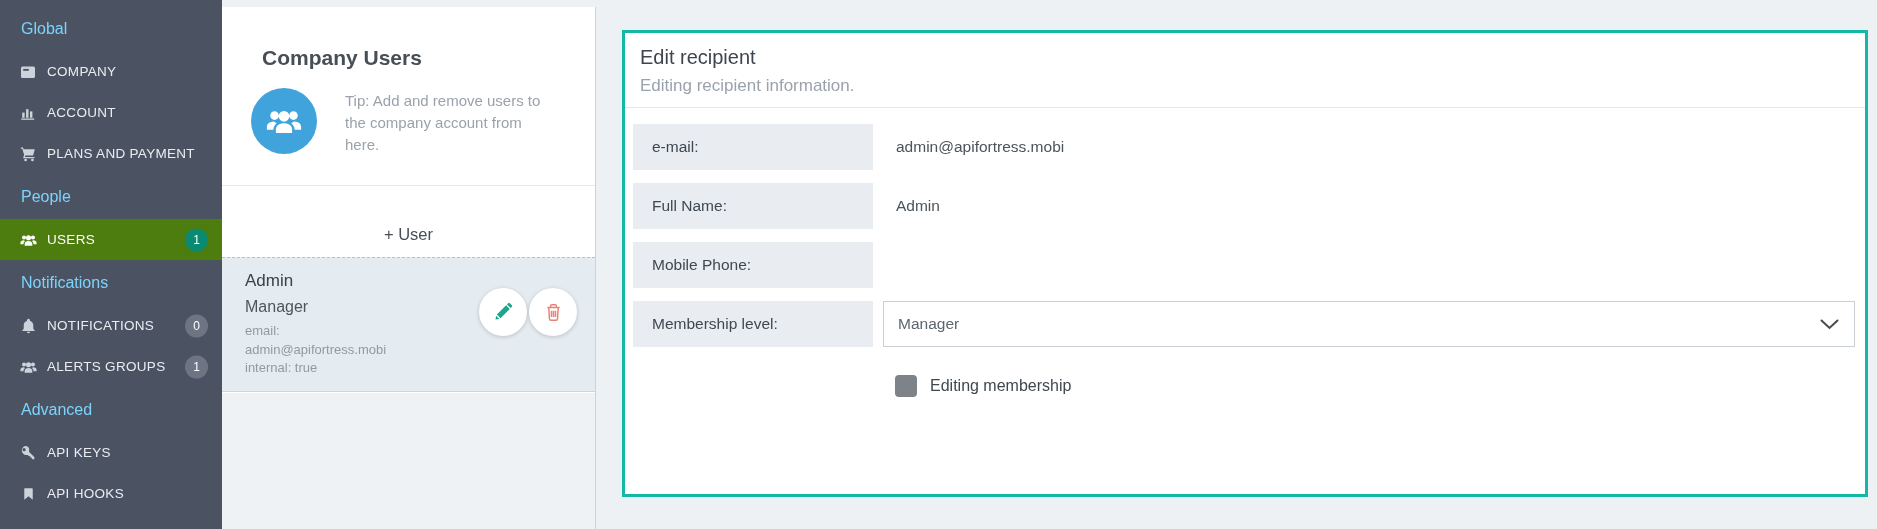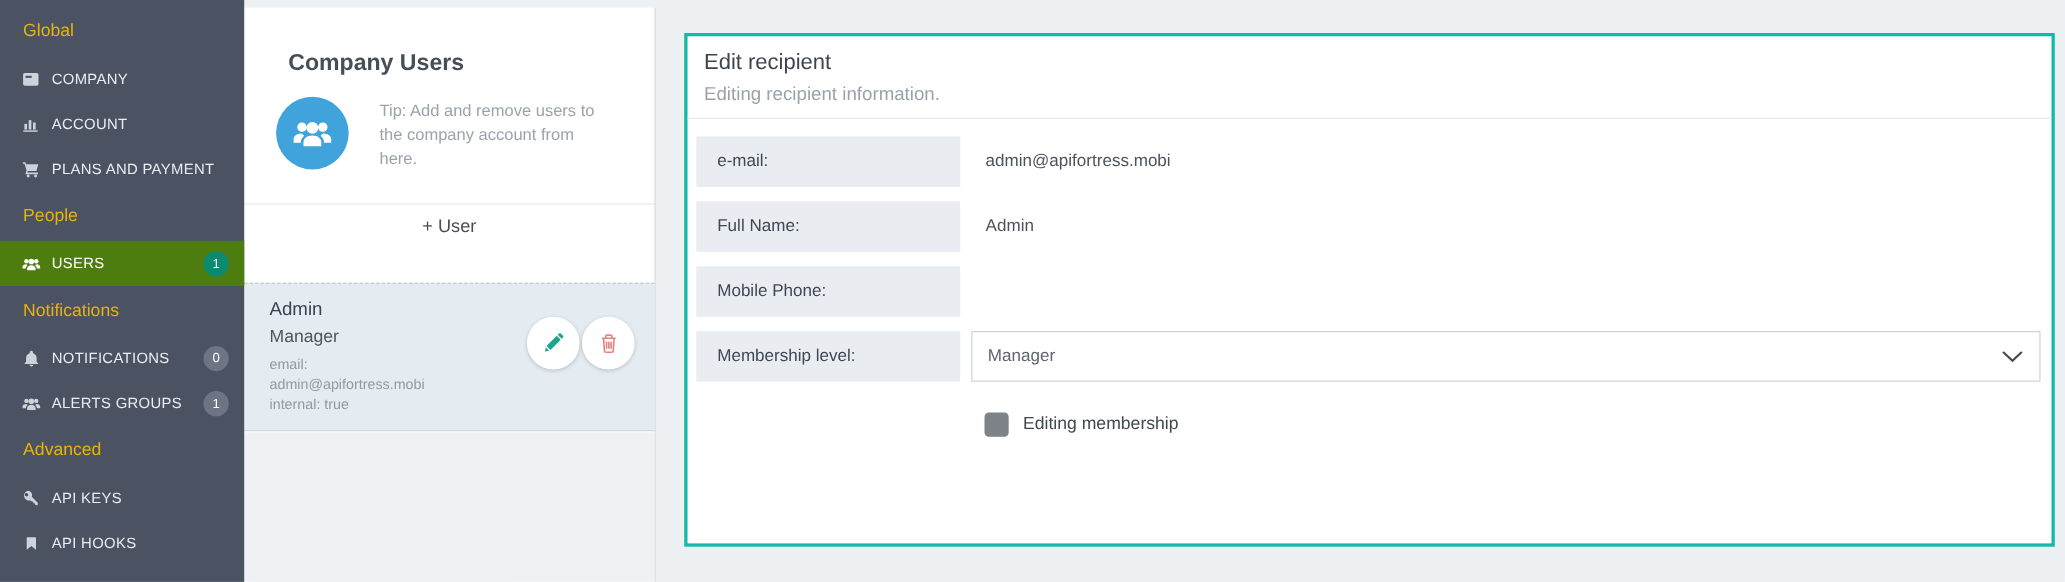--- a/index.html
+++ b/index.html
@@ -4,21 +4,21 @@
 <style>
   html,body{margin:0;padding:0;background:#edf1f4;}
   body{width:1877px;height:529px;overflow:hidden;
        font-family:"Liberation Sans","DejaVu Sans",sans-serif;
        -webkit-font-smoothing:antialiased;}
   .app{position:relative;width:1877px;height:529px;overflow:hidden;}
 
   
   .sidebar{position:absolute;left:0;top:0;width:222px;height:529px;
            background:#4b5362;box-sizing:border-box;padding-top:6px;z-index:3;}
-  .sec-label{height:45px;line-height:45px;padding-left:21px;color:#eab308;font-size:16px;}
+  .sec-label{height:45px;line-height:45px;padding-left:21px;color:#7dd3fc;font-size:16px;}
   .nav-item{height:41px;display:flex;align-items:center;padding-left:18px;
             color:#e9edf2;position:relative;cursor:pointer;box-sizing:border-box;}
   .nav-item .icn{width:20px;height:17px;margin-right:9px;color:#ccd3db;flex:none;
                  display:flex;align-items:center;justify-content:center;}
   .nav-item .lbl{font-size:13.5px;letter-spacing:.3px;white-space:nowrap;}
   .nav-item.active{background:#4d7c0f;color:#ffffff;}
   .nav-item.active .icn{color:#ffffff;}
   .badge{position:absolute;right:14px;top:50%;transform:translateY(-50%);
          width:23px;height:23px;border-radius:50%;color:#fff;font-size:12px;
          display:flex;align-items:center;justify-content:center;}
@@ -27,21 +27,21 @@
 
   
   .middle{position:absolute;left:222px;top:7px;width:374px;height:522px;background:#ffffff;
           border-right:1px solid #ccd3d9;box-sizing:border-box;z-index:2;}
   .middle-title{position:absolute;top:23px;left:24px;font-size:21px;color:#474e56;}
   .tip-circle{position:absolute;top:81px;left:29px;width:66px;height:66px;border-radius:50%;
               background:#40a3dc;display:flex;align-items:center;justify-content:center;}
   .tip-text{position:absolute;top:83px;left:123px;width:205px;
             font-size:15px;line-height:22px;color:#9aa2ab;}
   .mid-divider{position:absolute;top:178px;left:0;right:0;border-bottom:1px solid #e3e7ea;}
-  .add-user{position:absolute;top:184px;left:0;right:0;height:30px;line-height:30px;
+  .add-user{position:absolute;top:212px;left:0;right:0;height:30px;line-height:30px;
             text-align:center;font-size:16.5px;color:#474e57;cursor:pointer;}
   .user-card{position:absolute;top:250px;left:0;right:0;height:135px;background:#e4ebf1;
              border-top:1px dashed #b7c3cc;border-bottom:1px solid #ccd6dd;
              box-sizing:border-box;padding:13px 0 0 23px;}
   .user-name{font-size:17px;color:#3a424c;}
   .user-role{font-size:16px;color:#4d565f;margin-top:7px;}
   .user-meta{font-size:13px;line-height:18.5px;color:#929aa2;margin-top:6px;}
   .circ-btn{position:absolute;width:48px;height:48px;border-radius:50%;background:#ffffff;
             box-shadow:0 1px 4px rgba(0,0,0,.18);display:flex;align-items:center;
             justify-content:center;cursor:pointer;top:30px;}

